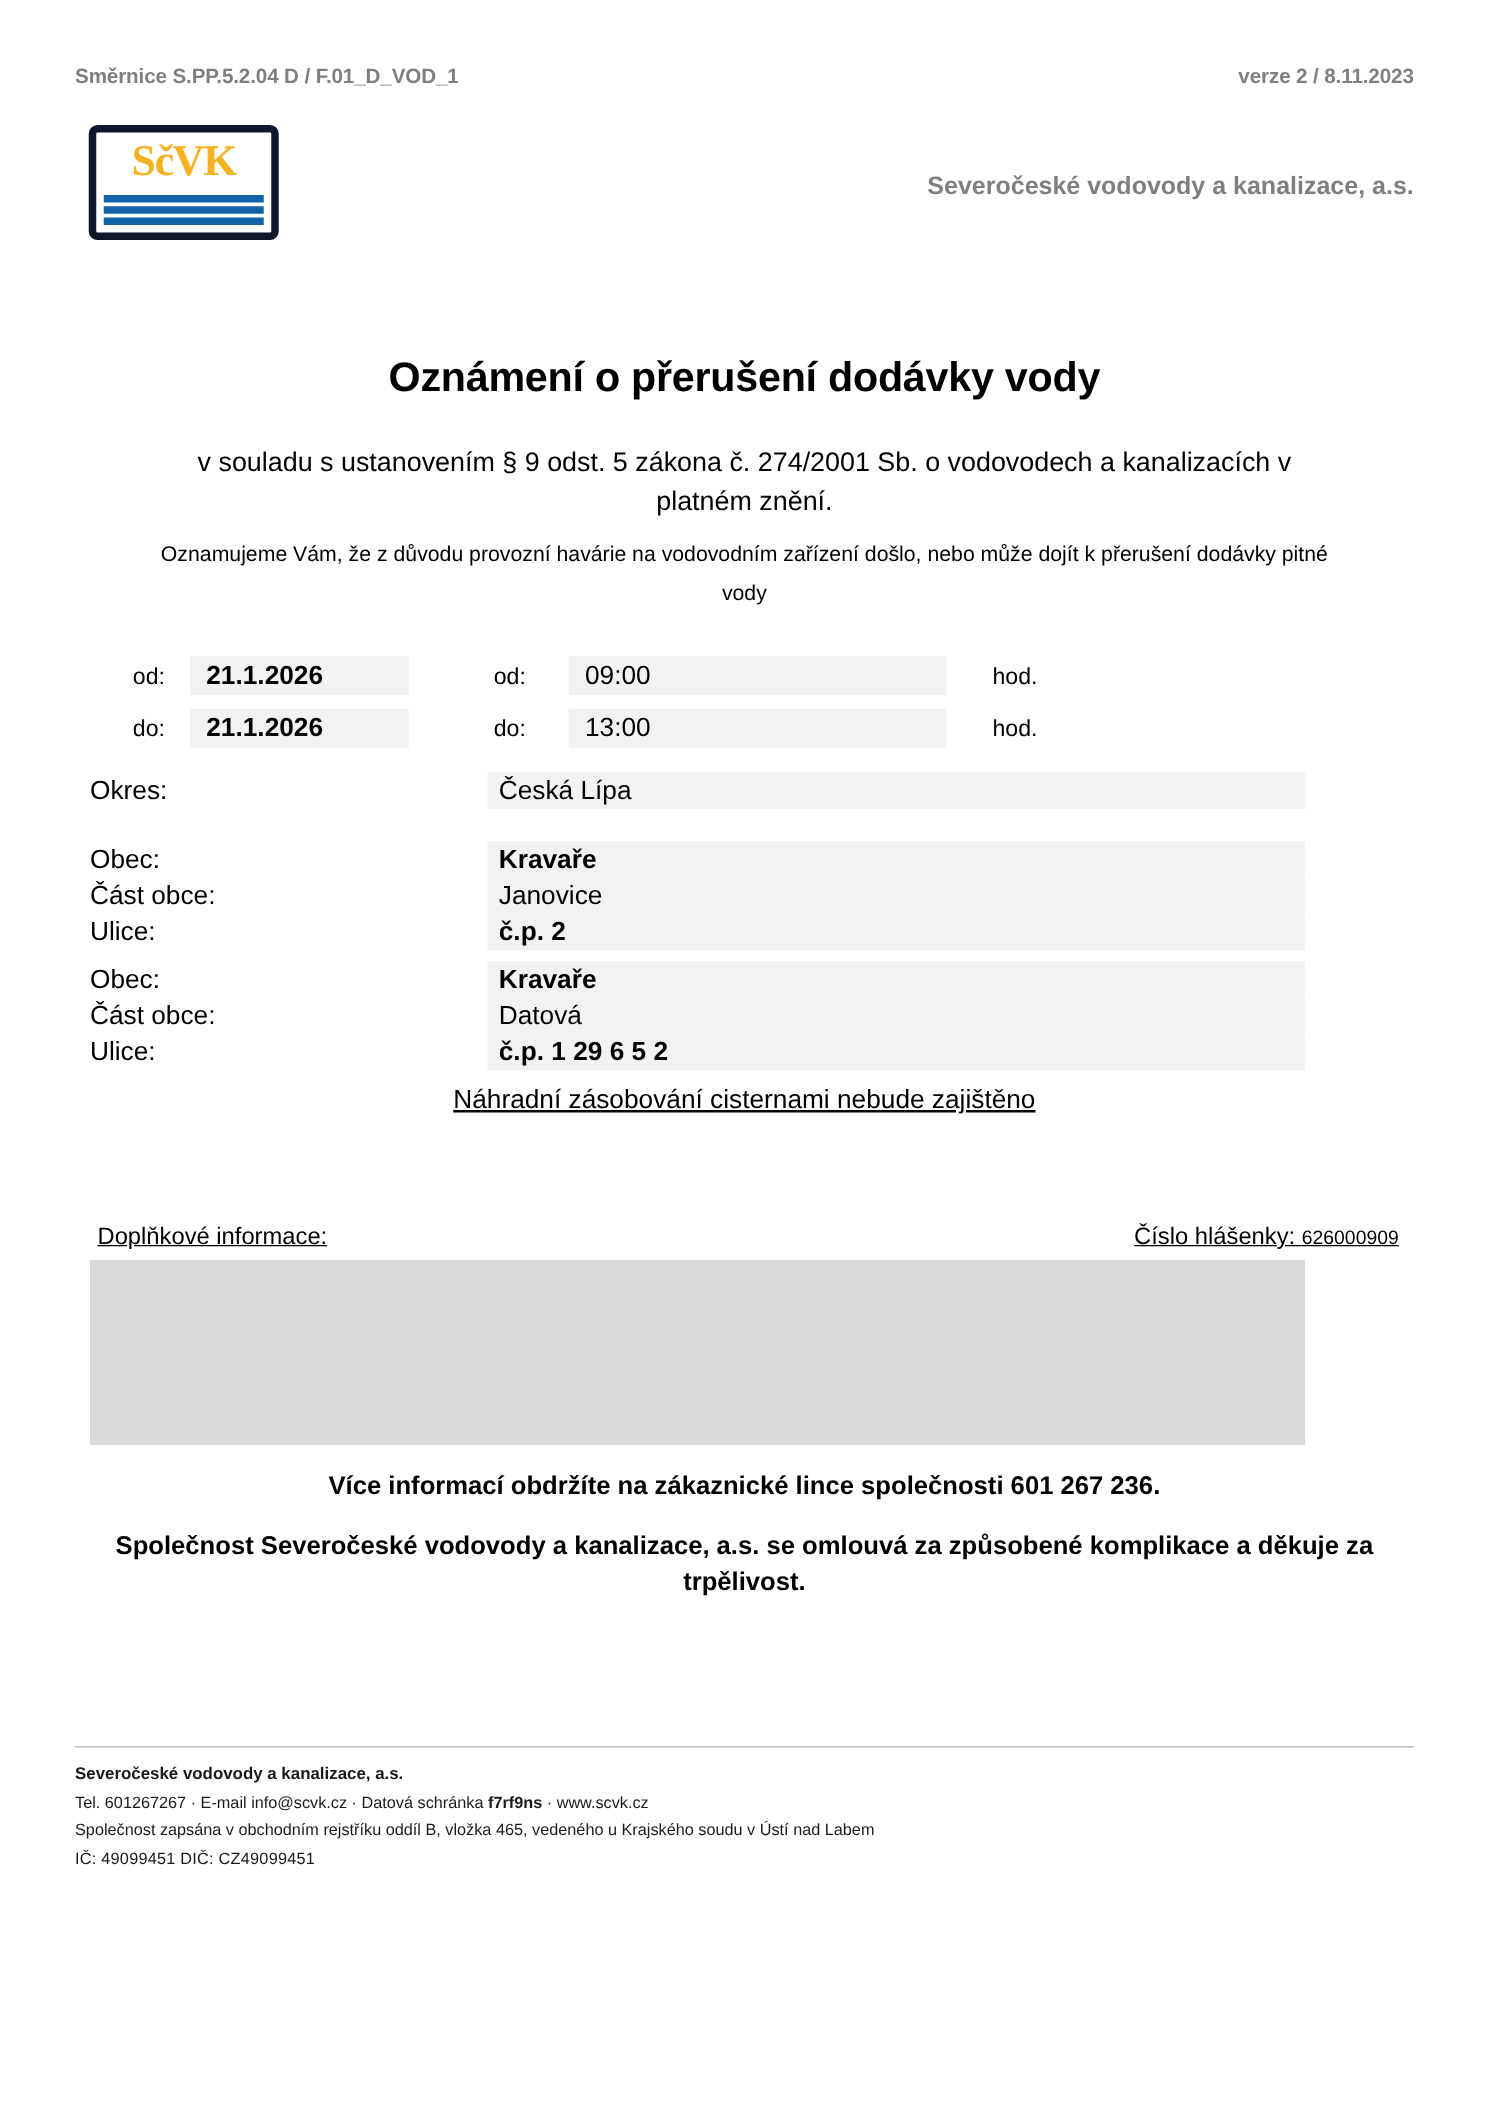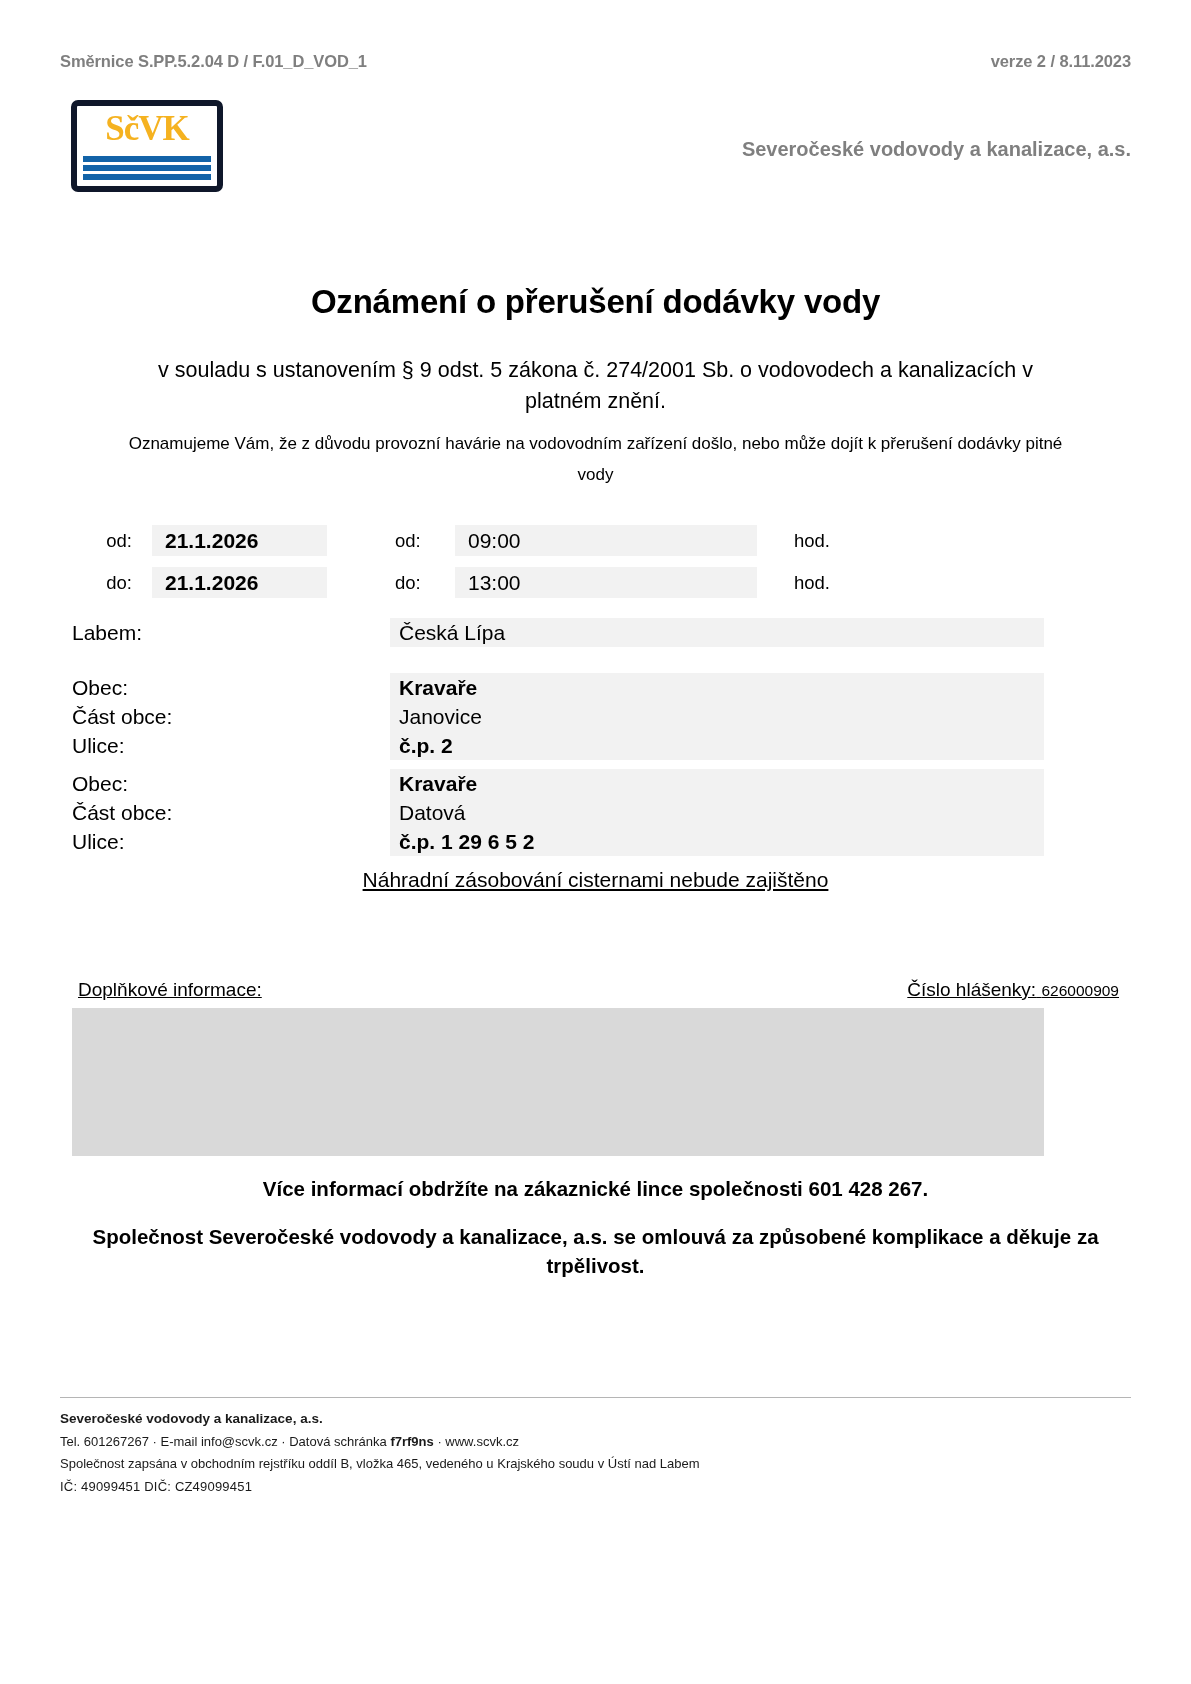--- a/index.html
+++ b/index.html
@@ -313,21 +313,21 @@
       <div class="dt-val-date">21.1.2026</div>
       <div class="dt-gap"></div>
       <div class="dt-lbl2">do:</div>
       <div class="dt-val-time">13:00</div>
       <div class="dt-unit">hod.</div>
     </div>
   </div>
 
   <div class="addr-block" id="okres-block">
     <div class="addr-row">
-      <div class="addr-lbl">Labem:</div>
+      <div class="addr-lbl">Okres:</div>
       <div class="addr-val">Česká Lípa</div>
     </div>
   </div>
 
   <div class="addr-block" id="addr-block-1">
     <div class="addr-row">
       <div class="addr-lbl">Obec:</div>
       <div class="addr-val b">Kravaře</div>
     </div>
     <div class="addr-row">
@@ -361,21 +361,21 @@
 
   <div class="info-labels">
     <span>Doplňkové informace:</span>
     <span class="info-no">
       <span>Číslo hlášenky:</span>
       <span class="num">626000909</span>
     </span>
   </div>
   <div class="info-box"></div>
 
-  <div class="foot-line1">Více informací obdržíte na zákaznické lince společnosti  601 428 267.</div>
+  <div class="foot-line1">Více informací obdržíte na zákaznické lince společnosti  601 267 236.</div>
   <div class="foot-line2">Společnost Severočeské vodovody a kanalizace, a.s. se omlouvá za způsobené komplikace a děkuje za trpělivost.</div>
 
   <div class="rule"></div>
   <div class="imprint">
     <div class="r-name">Severočeské vodovody a kanalizace, a.s.</div>
     <div><span>Tel. 601267267 · E-mail info@scvk.cz · Datová schránka </span><span class="strong">f7rf9ns</span><span> · www.scvk.cz</span></div>
     <div>Společnost zapsána v obchodním rejstříku oddíl B, vložka 465, vedeného u Krajského soudu v Ústí nad Labem</div>
     <div class="r-last">IČ: 49099451   DIČ: CZ49099451</div>
   </div>
 

